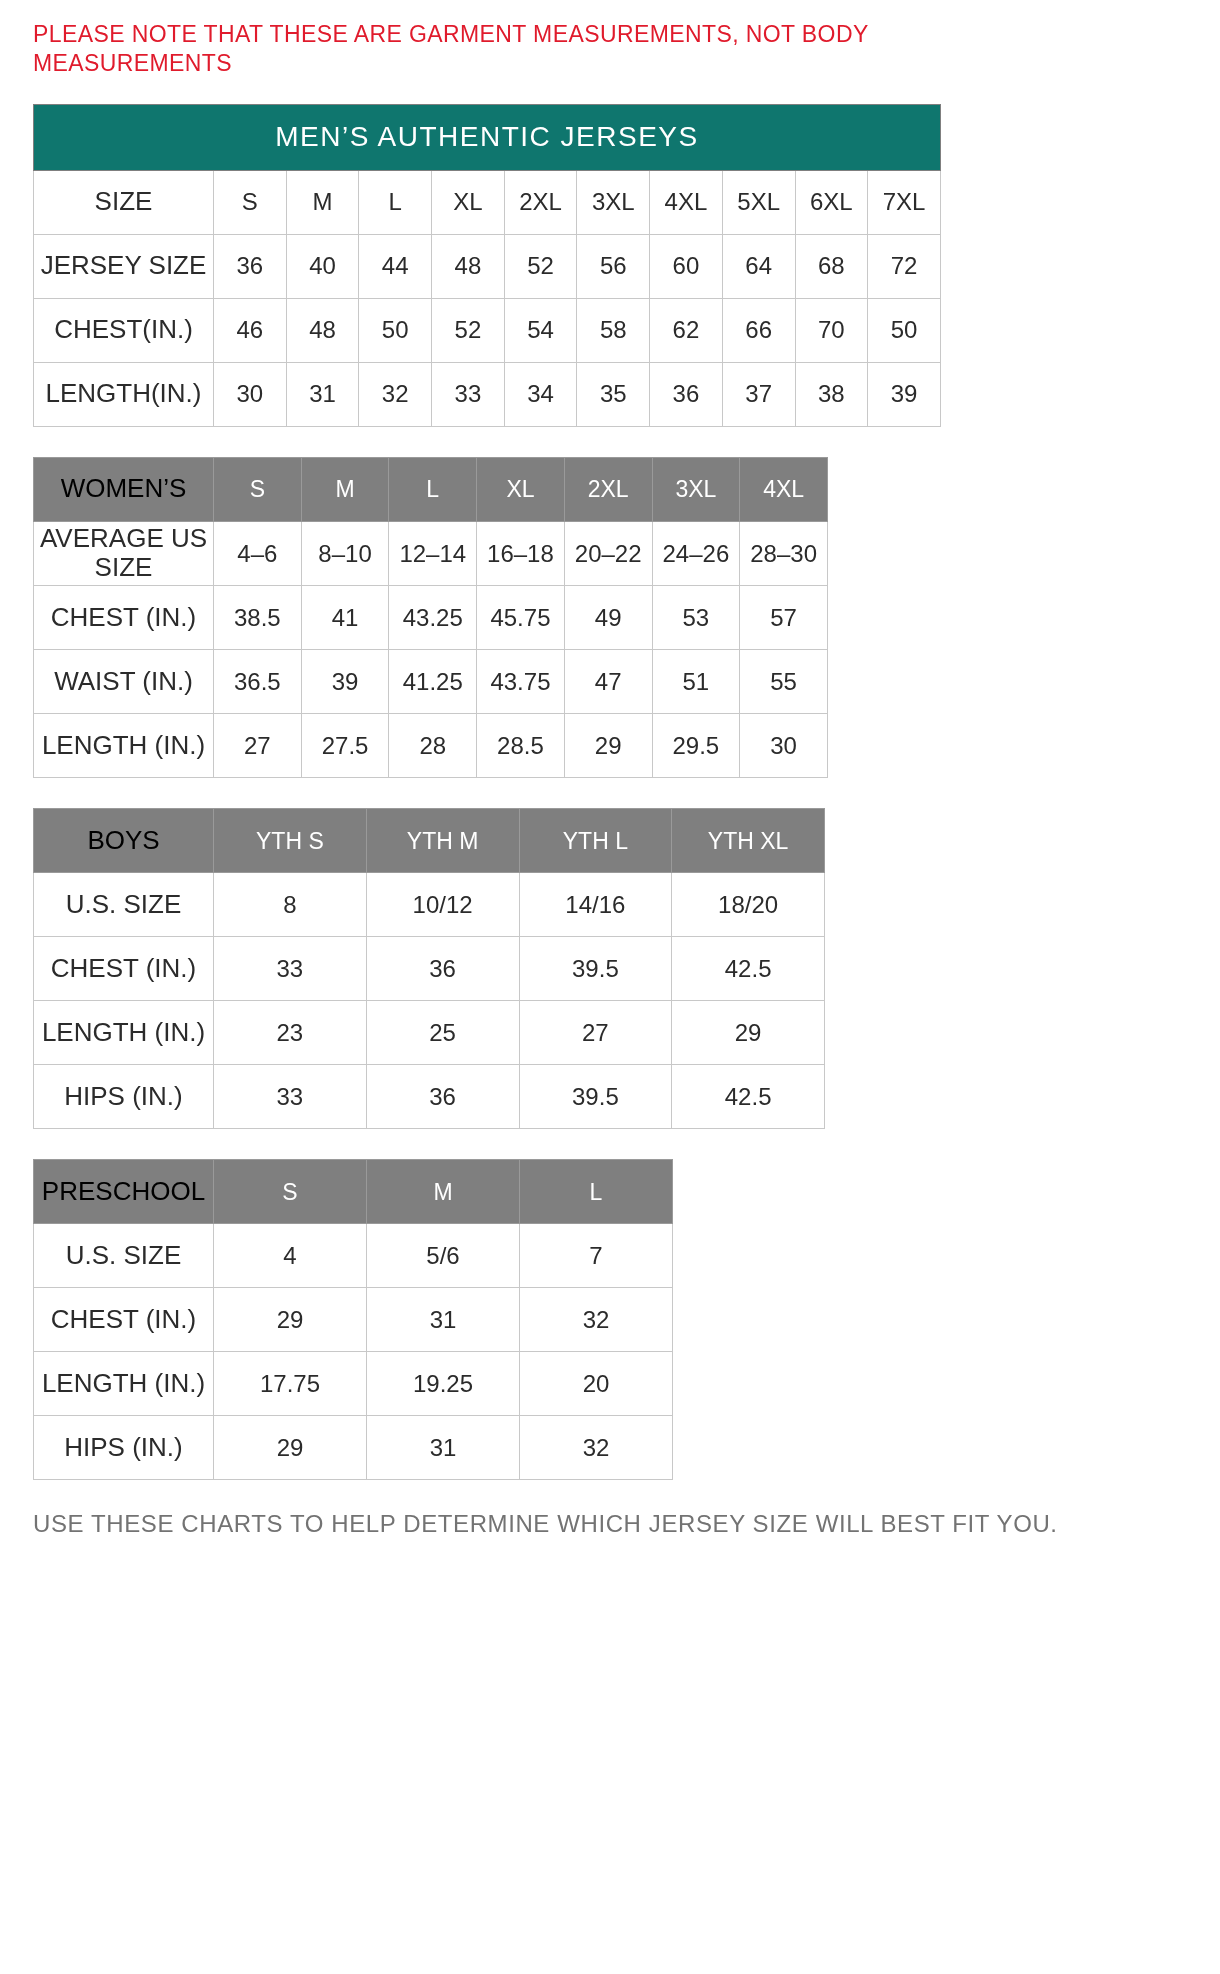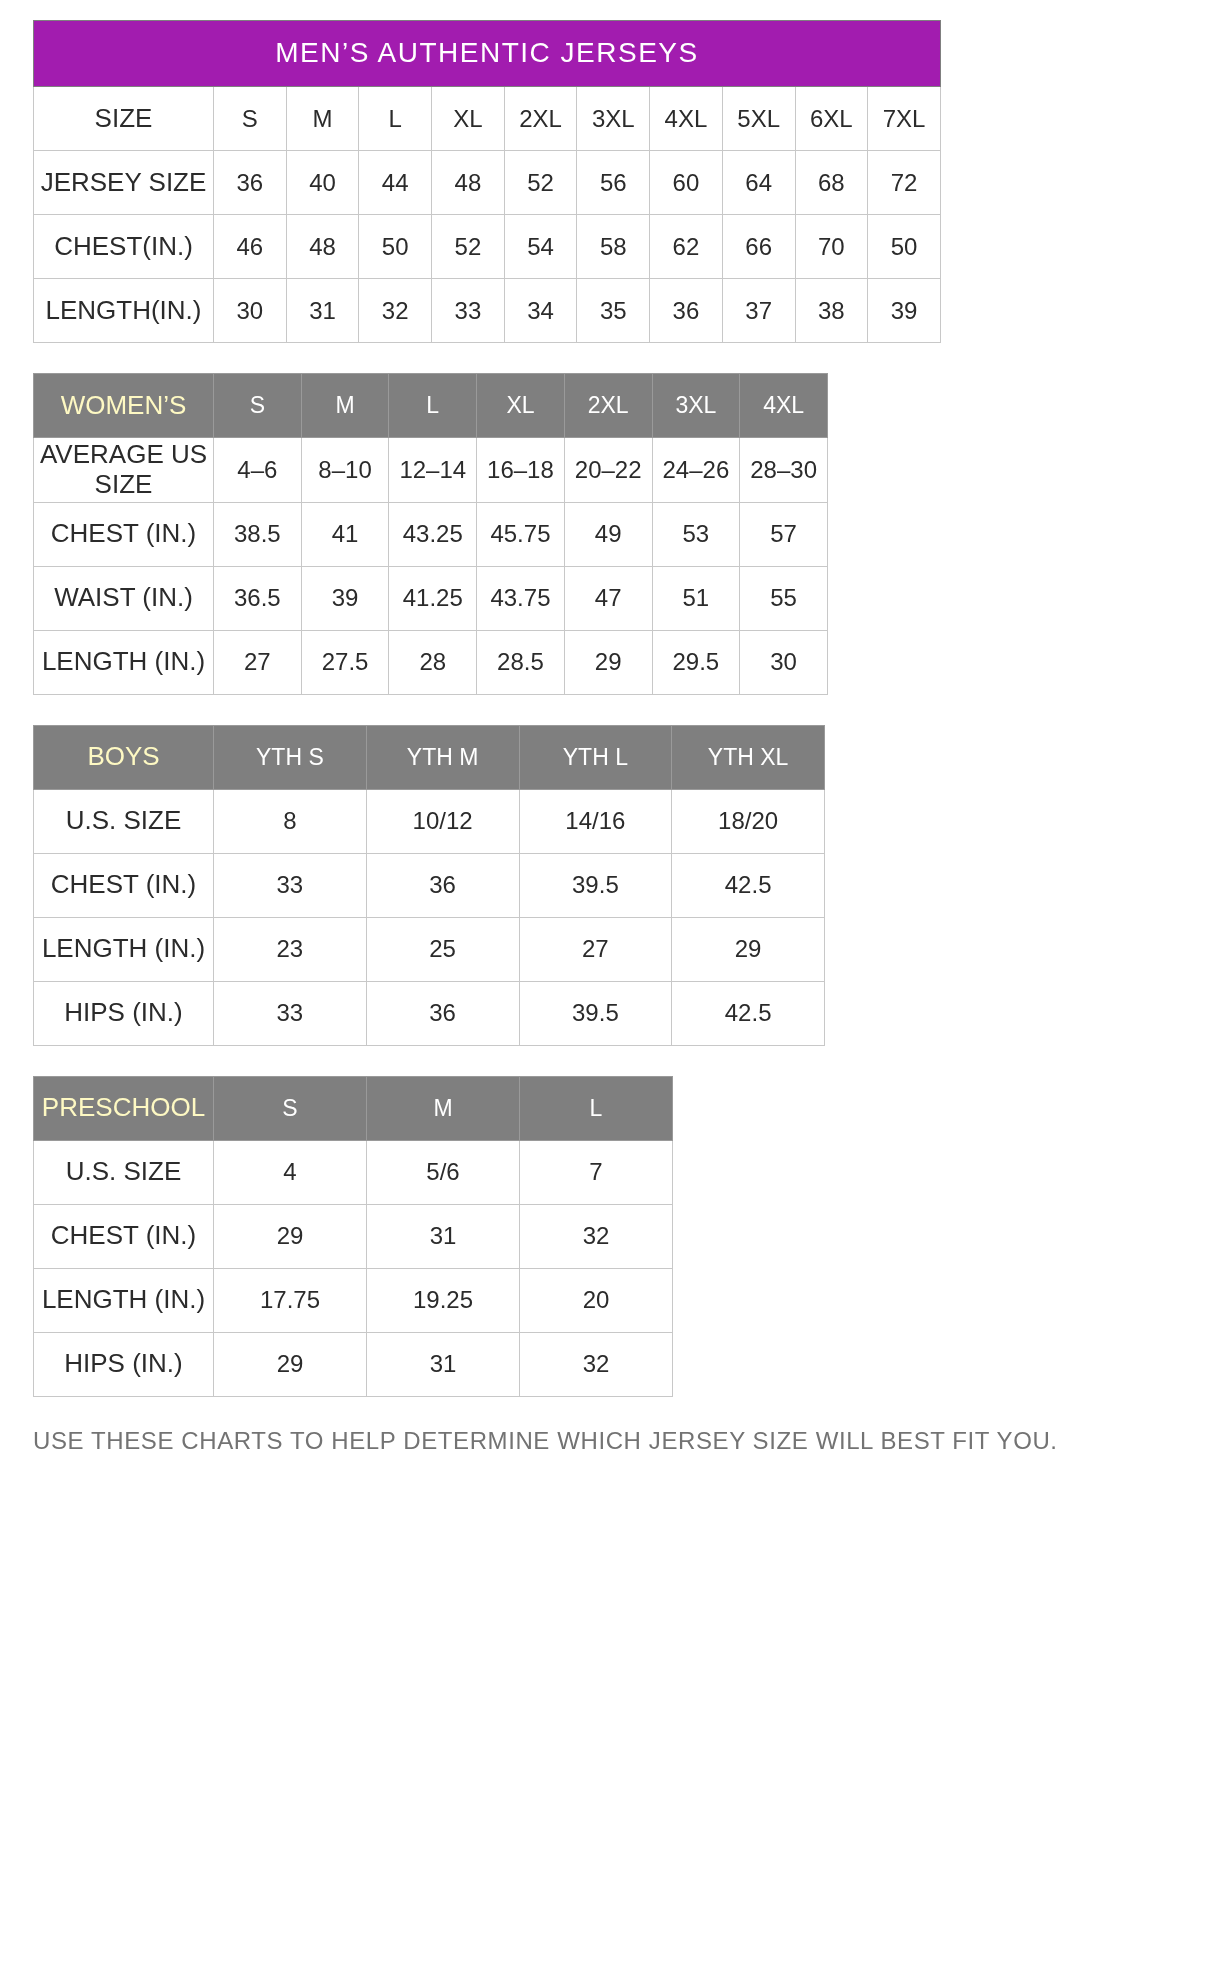--- a/index.html
+++ b/index.html
@@ -56,46 +56,47 @@
     height: 64px;
     font-size: 24px;
     color: #2b2b2b;
     padding: 2px 4px;
     line-height: 1.15;
   }
   table.sz td.label { font-size: 26px; }
   col.c0 { width: 180px; }
 
   tr.banner-row td {
-    background: #a21caf;
+    background: #0f766e;
     color: #ffffff;
     font-size: 28px;
     letter-spacing: 1.5px;
     border: 1px solid #7f7f7f;
     height: 66px;
   }
   tr.gray-head td {
     background: #7f7f7f;
     color: #ffffff;
     font-size: 23px;
     border: 1px solid #9a9a9a;
   }
-  tr.gray-head td.label { color: #fef9c3; }
+  tr.gray-head td.label { color: #000000; }
 
   .tbl-mens { width: 908px; }
   .tbl-womens { width: 795px; }
   .tbl-boys { width: 792px; padding-left: 44px; }
   .tbl-preschool { width: 640px; }
 </style>
 </head>
 <body>
 
 <div class="page">
 
 
+  <p class="note">PLEASE NOTE THAT THESE ARE GARMENT MEASUREMENTS, NOT BODY MEASUREMENTS</p>
 
   <table class="sz tbl-mens">
       <colgroup>
         <col class="c0">
         <col>
         <col>
         <col>
         <col>
         <col>
         <col>

